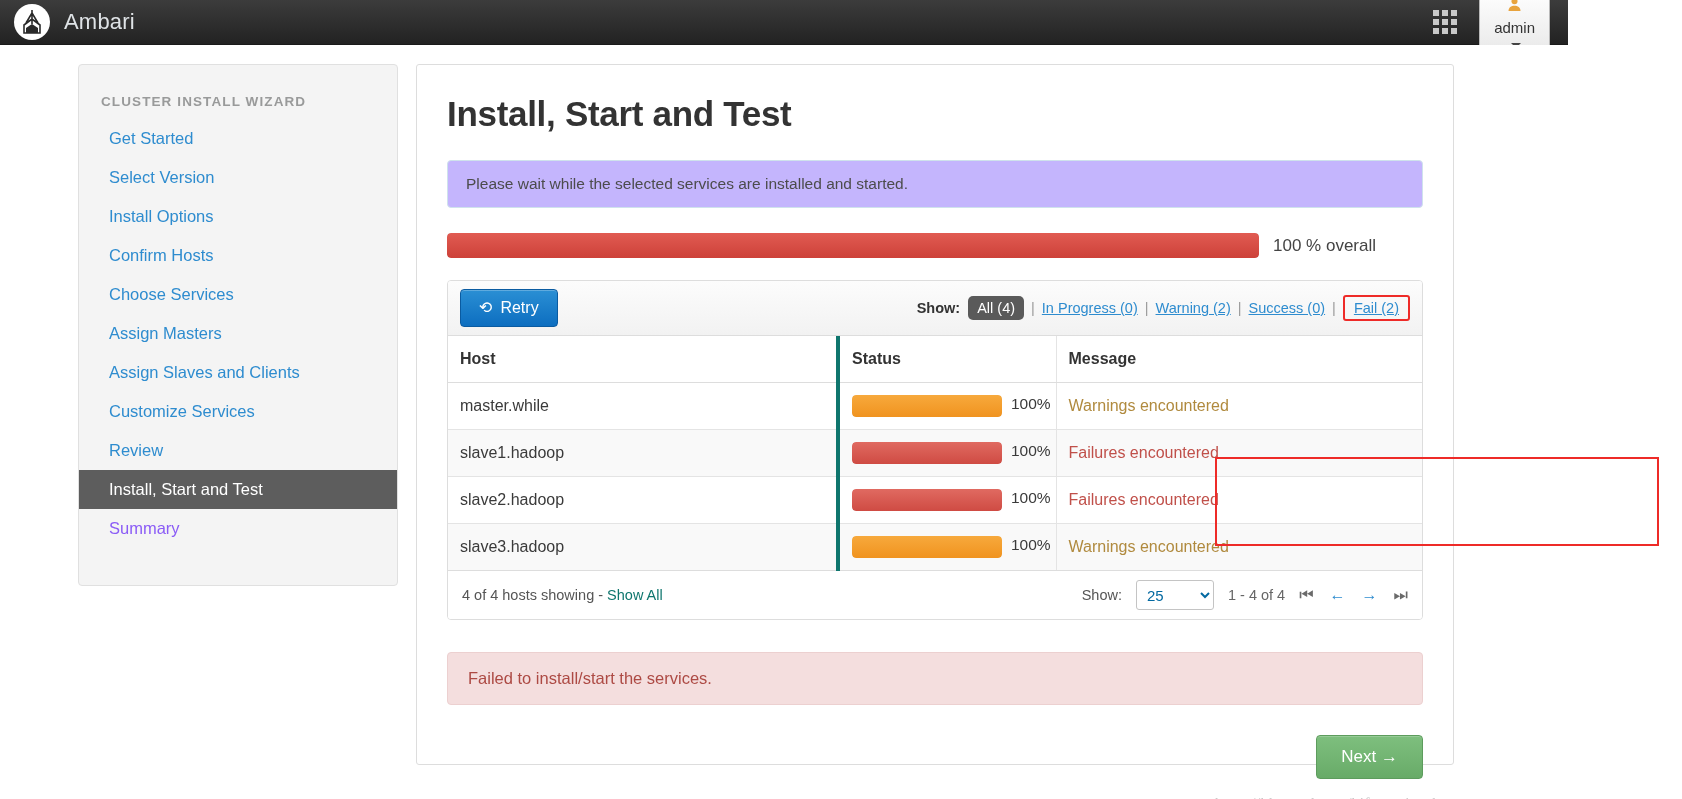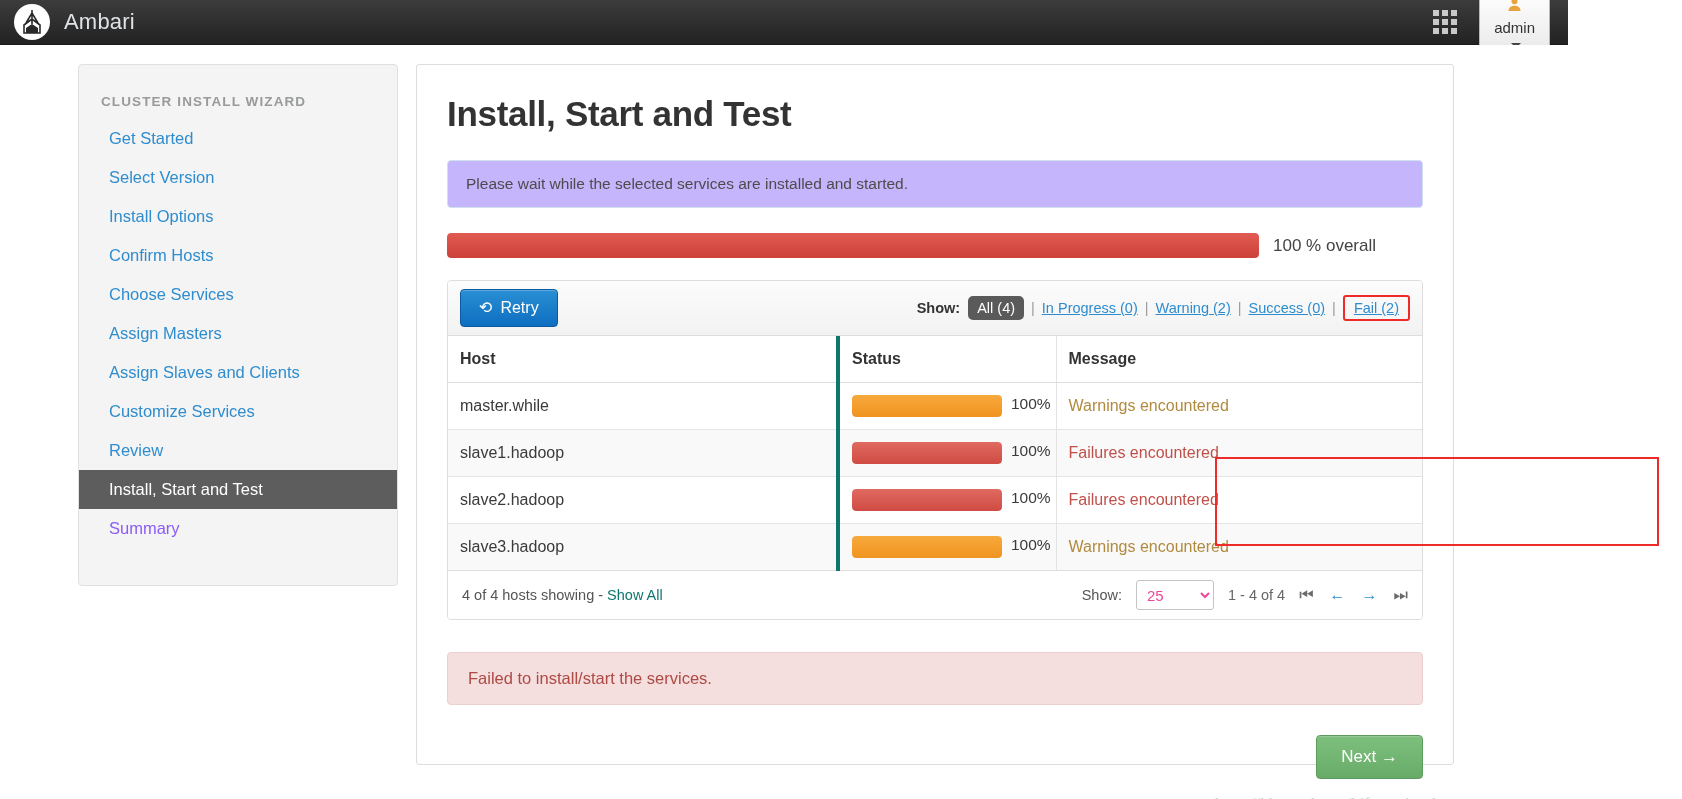--- a/index.html
+++ b/index.html
@@ -147,21 +147,21 @@
   .table-footer {
     display: flex; align-items: center; height: 48px; padding: 0 14px;
     background: #ffffff; font-size: 14.5px; color: #555;
   }
   .footer-left { color: #555; }
   .footer-left a { color: #0f766e; text-decoration: none; cursor: pointer; }
   .footer-right { margin-left: auto; display: flex; align-items: center; gap: 14px; }
   .show-select {
     border: 1px solid #c4c4c4; border-radius: 3px; background: #fff;
     font-size: 15px; padding: 4px 6px; width: 78px; height: 30px;
-    font-family: "Liberation Sans", sans-serif; color: #ec4899;
+    font-family: "Liberation Sans", sans-serif; color: #0369a1;
   }
   .range-lbl { color: #666; font-size: 14.5px; }
   .pager { display: flex; align-items: center; gap: 16px; color: #6a6a6a; font-size: 16px; }
   .pager span { cursor: pointer; }
   .pager span.on { color: #2e8ccf; }
   
   .error-alert {
     margin: 32px 30px 0 30px; background: #f4dede; border: 1px solid #ecd0d0;
     border-radius: 4px; padding: 16px 20px; color: #ad4a44; font-size: 16.5px;
   }

